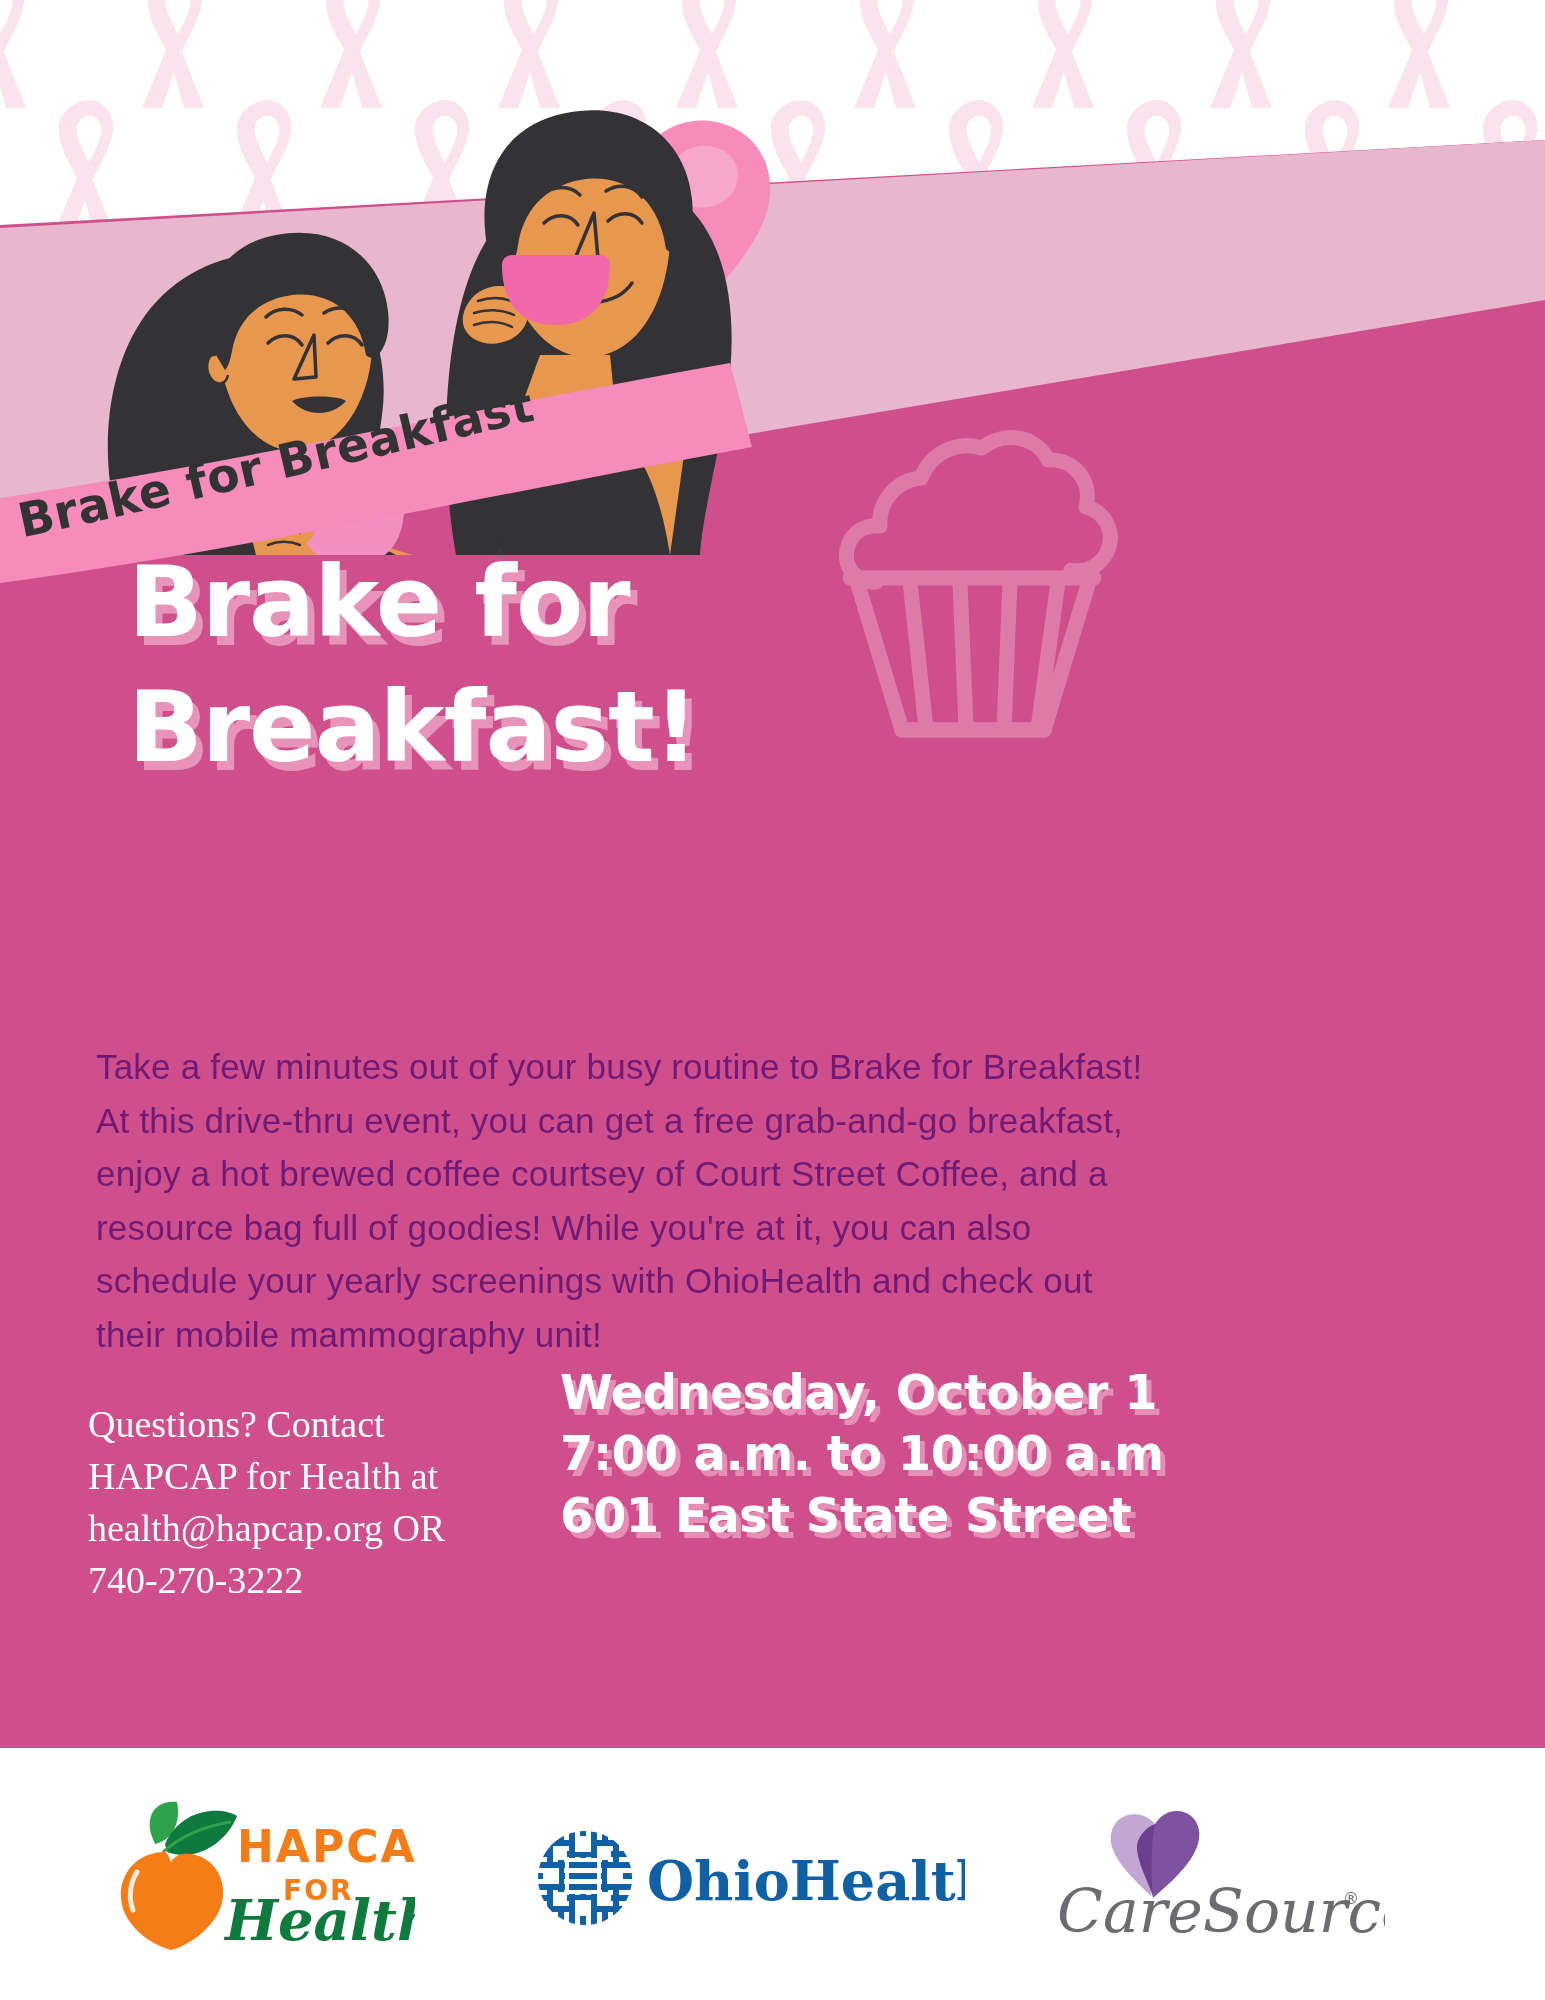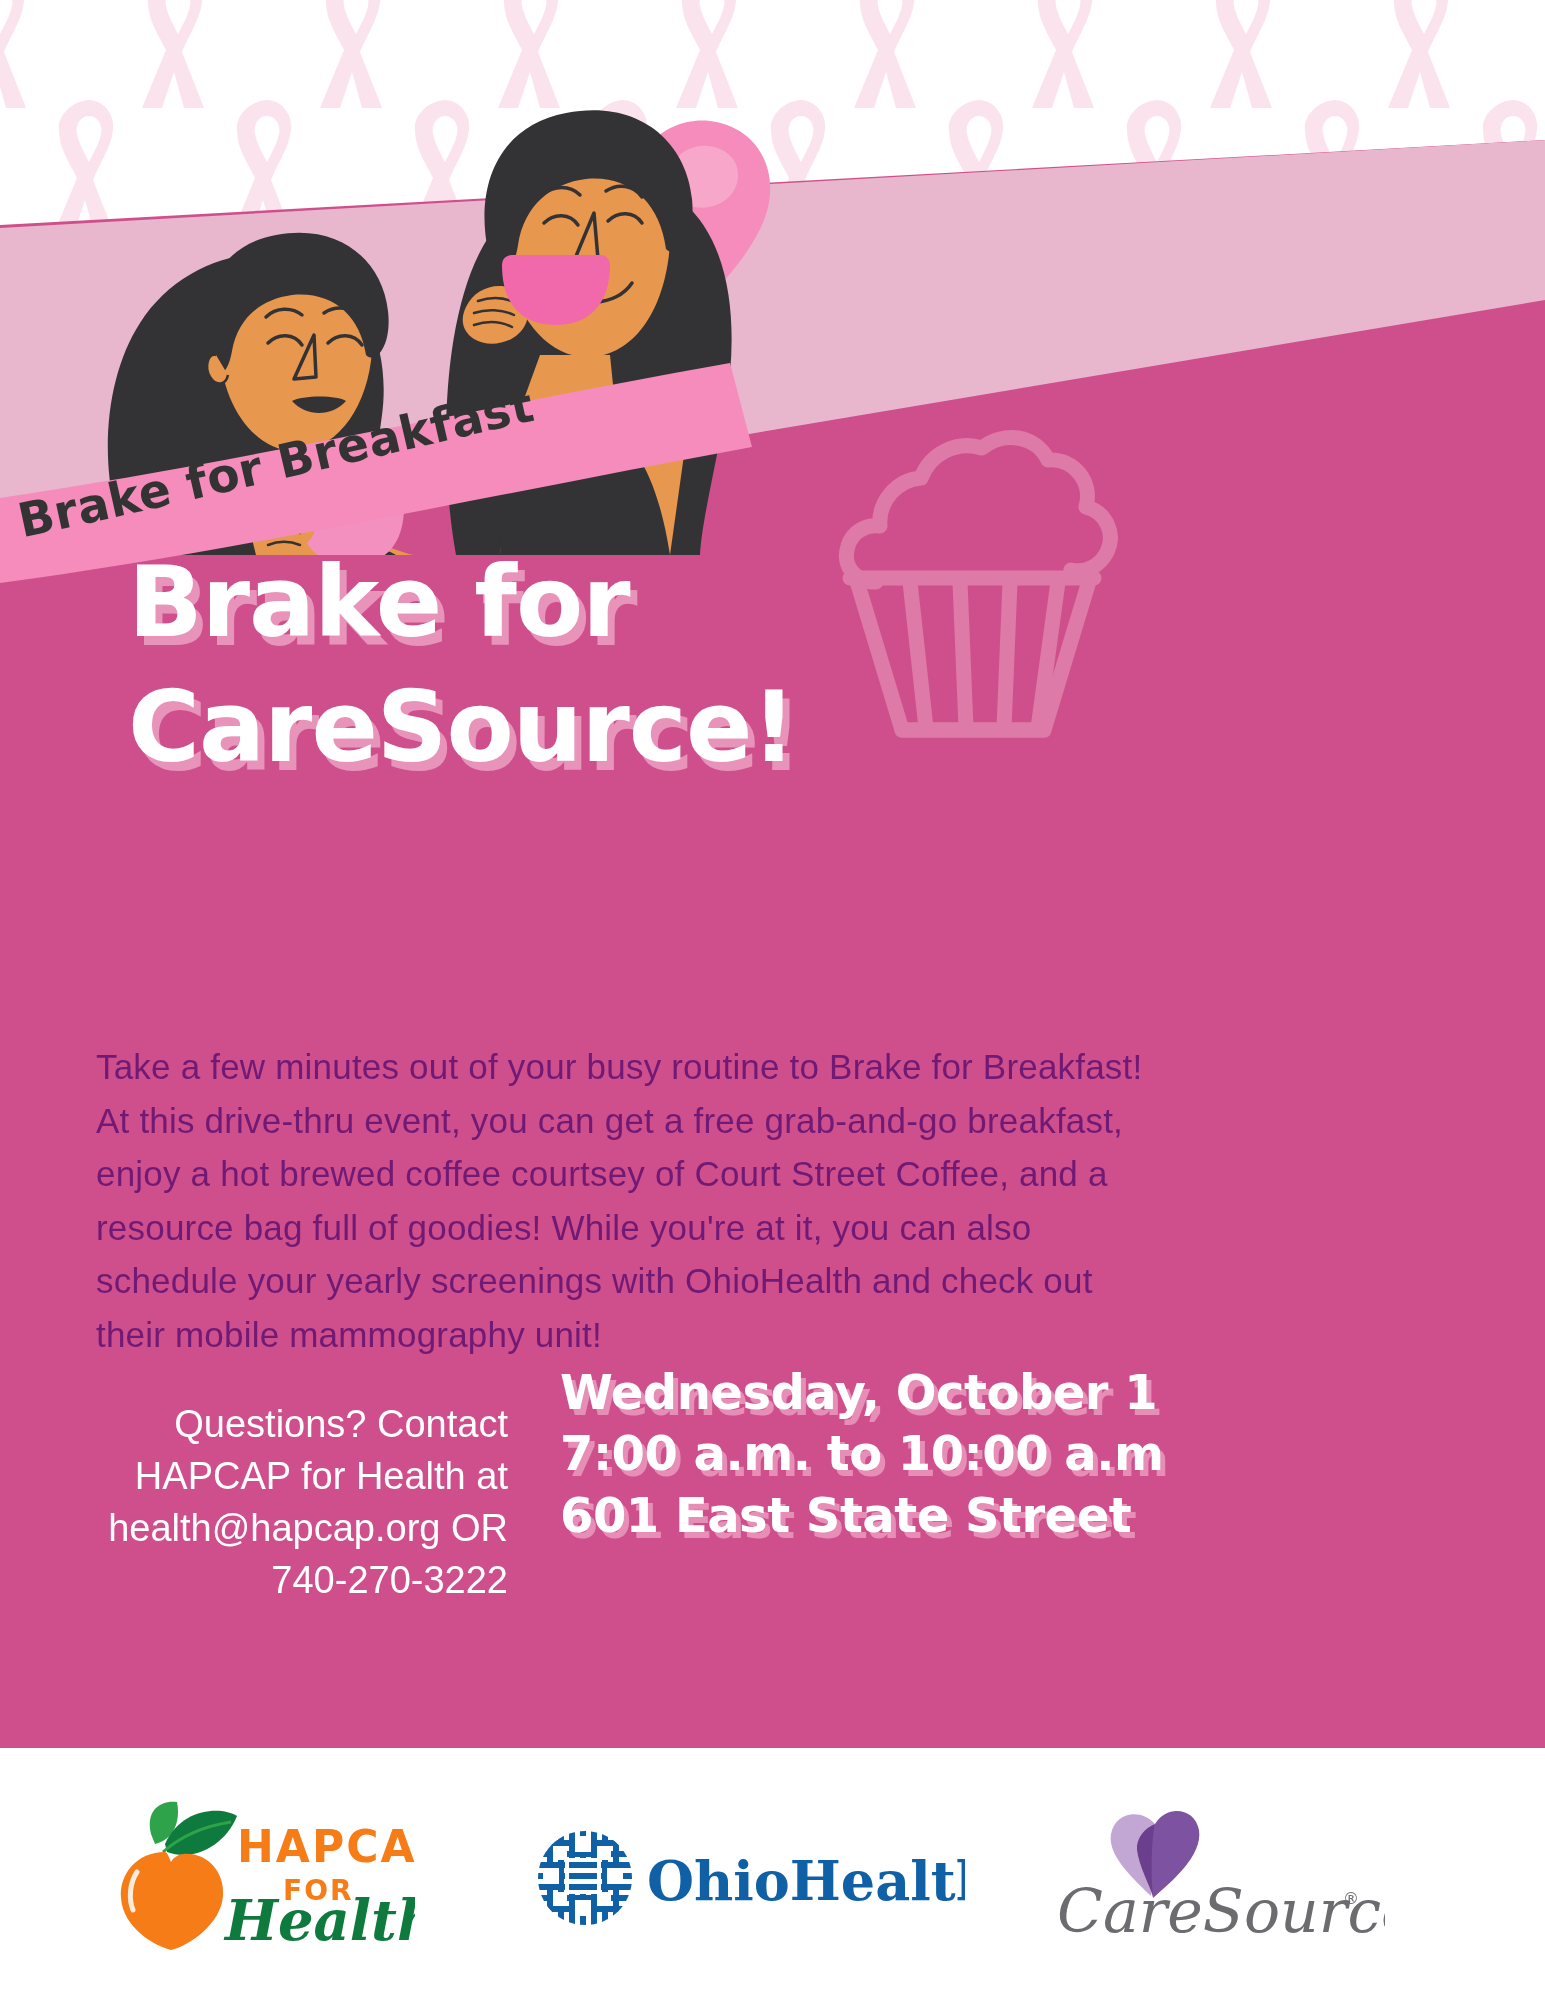--- a/index.html
+++ b/index.html
@@ -77,25 +77,25 @@
     font-family:"Liberation Sans", sans-serif;
     font-size:35px;
     line-height:1.53;
     color:#701a75;
     letter-spacing:.2px;
   }
 
   
   .contact{
     position:absolute;left:88px;top:1398px;width:420px;
-    font-family:Liberation Sans, sans-serif;
+    font-family:Liberation Serif, serif;
     font-size:38px;
     line-height:1.37;
     color:#ffffff;
-    text-align:right;
+    text-align:left;
   }
 
   
   .event{
     position:absolute;left:560px;top:1362px;width:700px;
     font-family:"DejaVu Sans", sans-serif;
     font-weight:bold;
     font-size:48px;
     line-height:1.28;
     color:#ffffff;
@@ -665,21 +665,21 @@
 
       <path d="M10 150 L30 232 L-50 248 L-16 196 Z" fill="#e272a1"></path>
       <text class="banner-text">
         <textPath href="#bannerPath" startOffset="2%">Brake for Breakfast</textPath>
       </text>
     </svg>
   </div>
 
   <div class="headline">
     <div>Brake for</div>
-    <div>CareSource!</div>
+    <div>Breakfast!</div>
   </div>
 
   <div class="body-copy">Take a few minutes out of your busy routine to Brake for Breakfast! At this drive-thru event, you can get a free grab-and-go breakfast, enjoy a hot brewed coffee courtsey of Court Street Coffee, and a resource bag full of goodies! While you're at it, you can also schedule your yearly screenings with OhioHealth and check out their mobile mammography unit!</div>
 
   <div class="contact">
     <div>Questions? Contact</div>
     <div>HAPCAP for Health at</div>
     <div>health@hapcap.org OR</div>
     <div>740-270-3222</div>
   </div>

